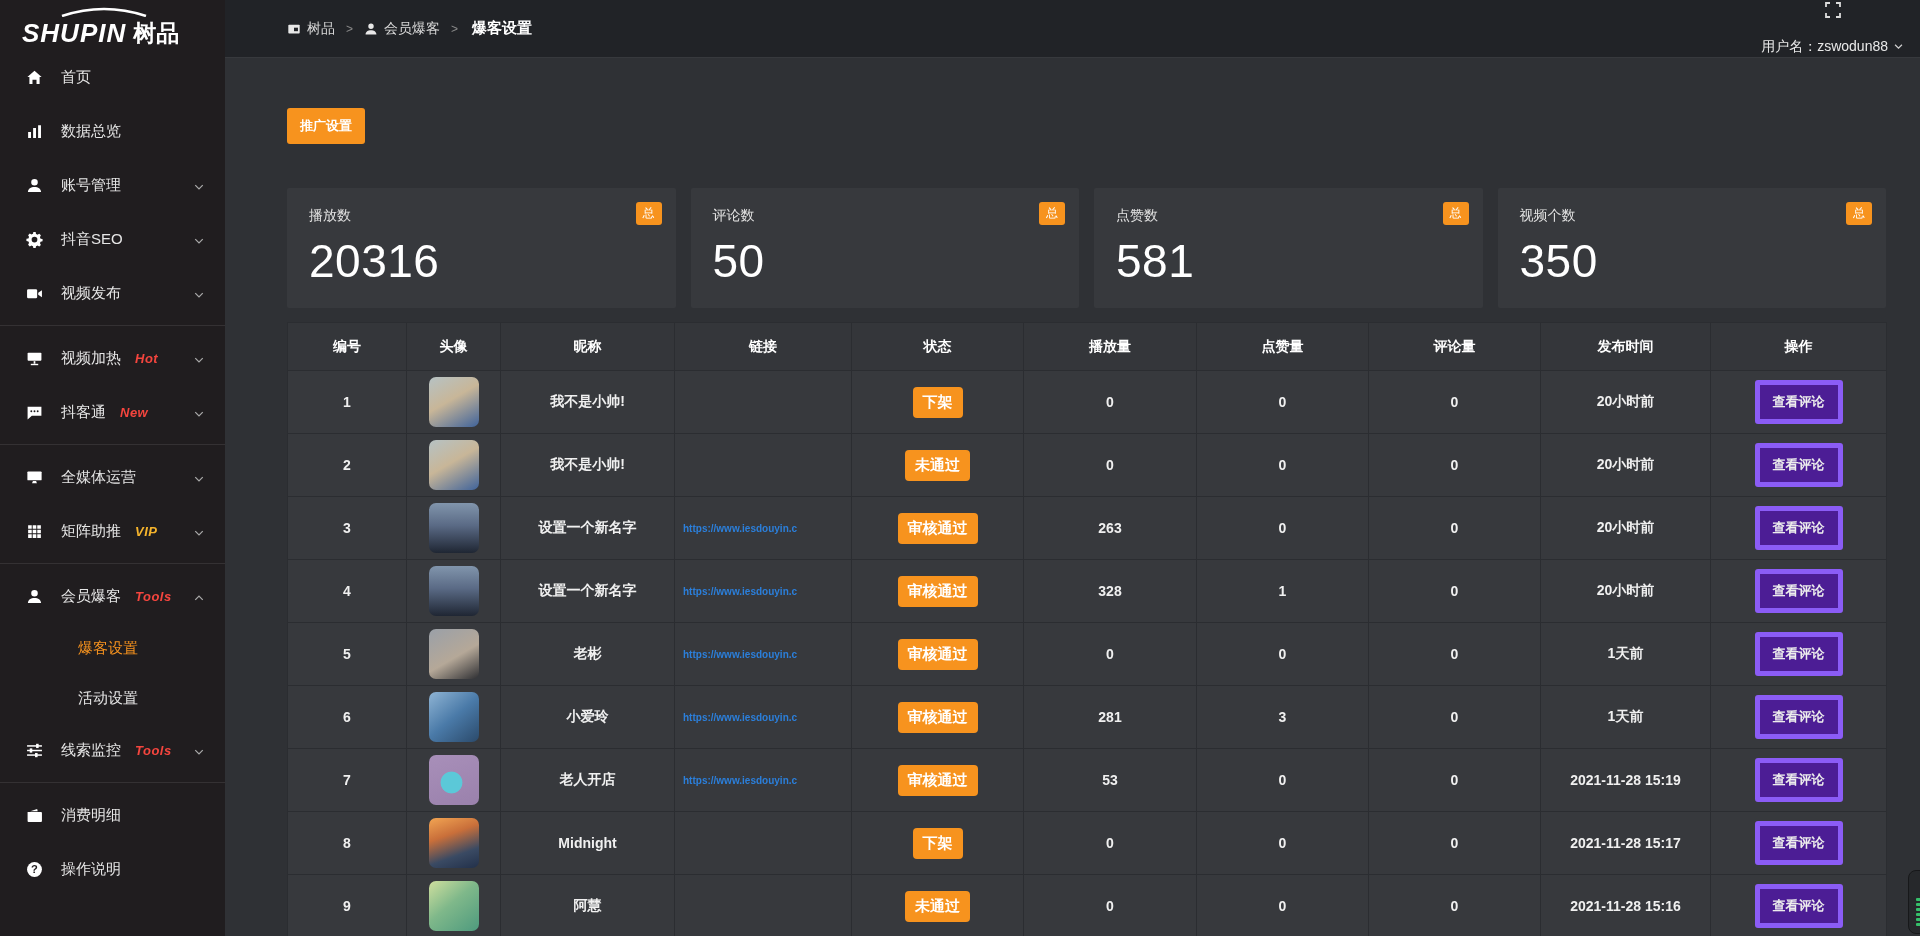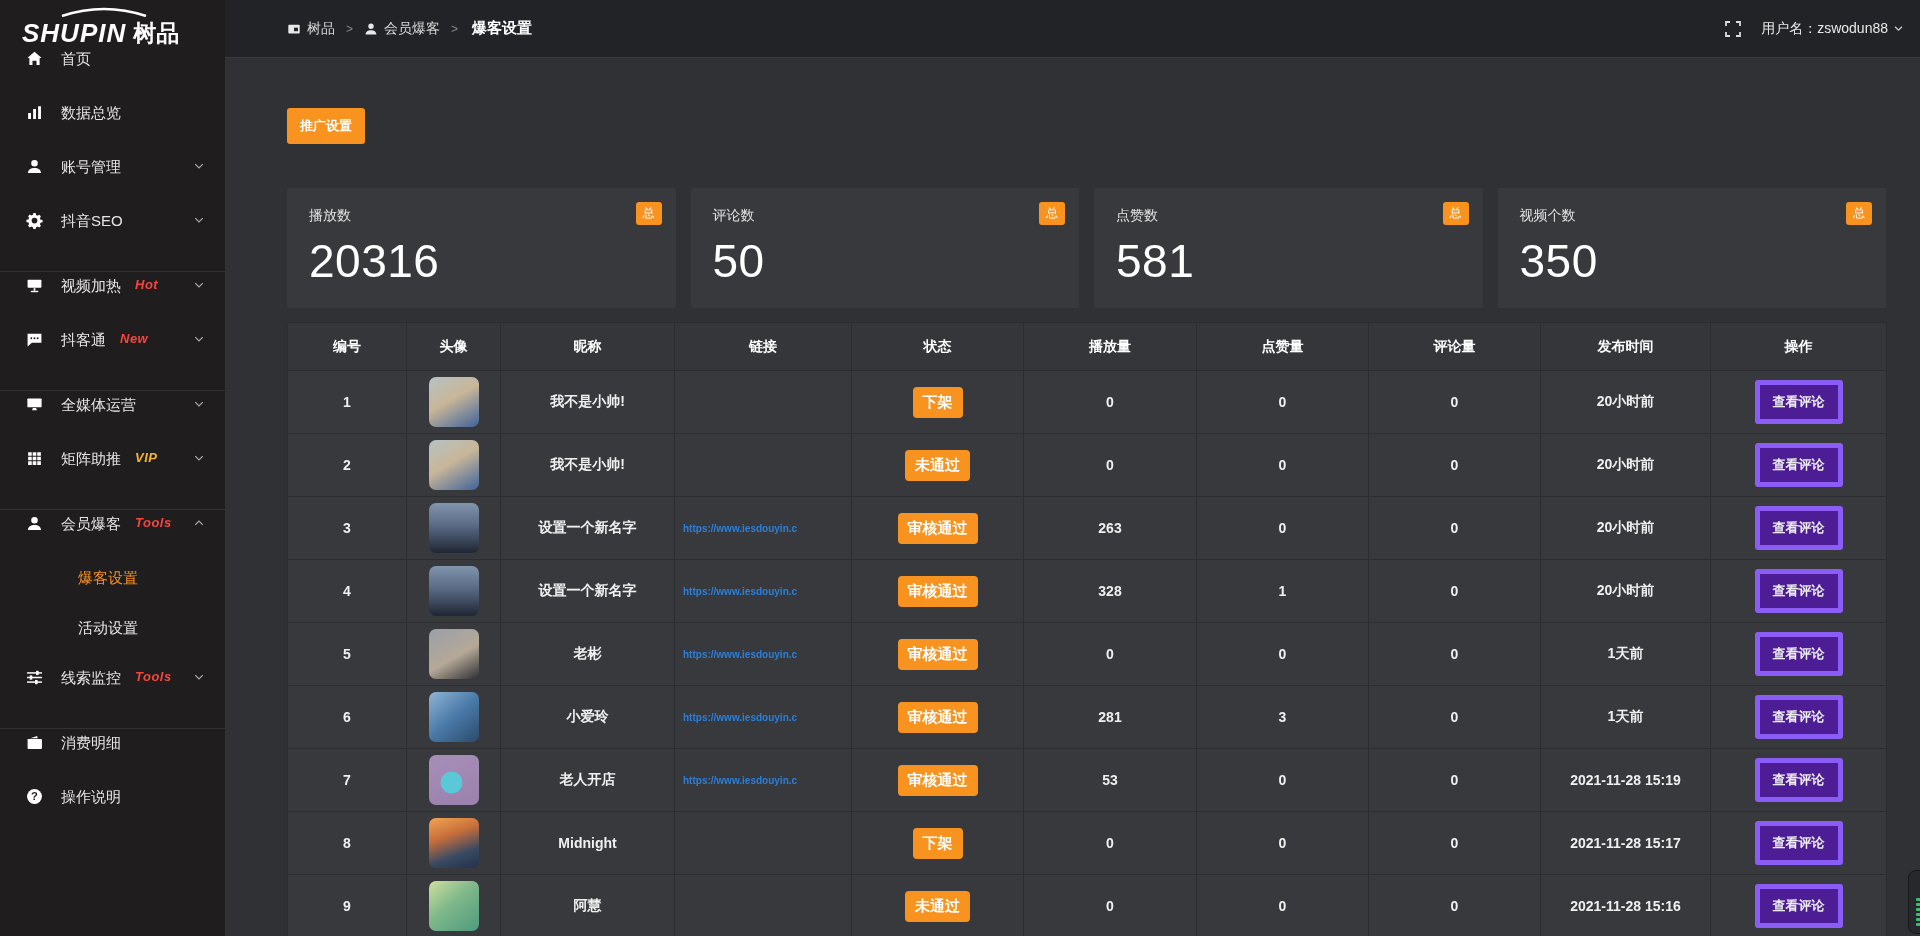--- a/index.html
+++ b/index.html
@@ -9,40 +9,40 @@
     background:#2f3135; font-family:"Liberation Sans","DejaVu Sans",sans-serif;
   }
   .app { display:flex; height:100%; }
 
   
   .sidebar { width:225px; flex:none; background:#201d1f; color:#e6e6e6; overflow:hidden; }
   .logo { height:50px; display:flex; align-items:flex-end; padding:6px 0 4px 22px; position:relative; color:#fff; }
   .logo-arc { position:absolute; top:3px; left:58px; }
   .logo-en { font-size:26px; font-weight:900; letter-spacing:1px; line-height:1;font-style:italic; }
   .logo-cn { font-size:23px; font-weight:900; margin-left:7px; line-height:1.1; }
-  .side-item { height:54px; display:flex; padding:0 20px 0 26px; font-size:15px; cursor:pointer; }
+  .side-item { height:54px; display:flex; align-items:center; padding:0 20px 0 26px; font-size:15px; cursor:pointer; }
   .side-item .icon { width:17px; height:17px; color:#fff; flex:none; }
   .icon svg { width:100%; height:100%; display:block; }
   .side-label { margin-left:18px; white-space:nowrap; }
   .side-tag { margin-left:14px; font-size:13px; font-style:italic; font-weight:bold; letter-spacing:.5px; }
   .chev { margin-left:auto; width:12px; height:12px; color:#a9a9a9; flex:none; }
   .side-item.sub { padding-left:60px; height:50px; }
   .side-item.active { color:#f7931e; }
   .side-divider { height:1px; background:rgba(255,255,255,.09); margin:5px 0; }
 
   
   .main { flex:1; min-width:0; display:flex; flex-direction:column; }
   .topbar { height:58px; flex:none; background:#212327; border-bottom:1px solid #37393d;
             display:flex; align-items:center; padding:0 16px 0 62px; }
   .crumbs { display:flex; align-items:center; gap:11px; color:#d9d9d9; font-size:14px; }
   .crumb { display:flex; align-items:center; gap:6px; cursor:pointer; }
   .crumb .icon { width:14px; height:14px; color:#e8e8e8; }
   .crumb-sep { color:#8a8a8a; font-size:12px; }
   .crumb-current { color:#fff; font-size:15px; font-weight:bold; margin-left:3px; }
-  .top-right { margin-left:auto; display:flex; align-items:center; gap:20px; color:#e9e9e9; font-size:14px; }
+  .top-right { margin-left:auto; display:flex; align-items:center; gap:20px; color:#e9e9e9; font-size:14px;flex-direction:column; }
   .fullscreen-btn { width:16px; height:16px; color:#dcdcdc; cursor:pointer; }
   .user-menu { display:flex; align-items:center; gap:5px; cursor:pointer; }
   .user-menu .icon { width:11px; height:11px; color:#cfcfcf; }
 
   .content { flex:1; overflow:hidden; padding:50px 34px 0 62px; }
 
   .btn-promo { background:#f7931e; color:#fff; border:none; border-radius:3px;
                font-size:13px; font-weight:600; padding:9px 13px; cursor:pointer;
                font-family:inherit; }
 
@@ -134,20 +134,33 @@
               <path d="M6.9 1h2.2l.3 1.9c.5.1.9.3 1.3.6l1.8-.9 1.5 1.5-.9 1.8c.3.4.5.8.6 1.3l1.9.3v2.2l-1.9.3c-.1.5-.3.9-.6 1.3l.9 1.8-1.5 1.5-1.8-.9c-.4.3-.8.5-1.3.6l-.3 1.9H6.9l-.3-1.9c-.5-.1-.9-.3-1.3-.6l-1.8.9L2 12.9l.9-1.8c-.3-.4-.5-.8-.6-1.3L.4 9.5V7.3l1.9-.3c.1-.5.3-.9.6-1.3L2 3.9 3.5 2.4l1.8.9c.4-.3.8-.5 1.3-.6zM8 5.4a2.7 2.7 0 1 0 0 5.4 2.7 2.7 0 0 0 0-5.4z"></path>
             </svg>
           </span>
           <span class="side-label">抖音SEO</span>
 
           <span class="chev"><svg viewBox="0 0 16 16" fill="none" stroke="currentColor" stroke-width="1.7">
               <path d="M3 5.5 8 10.5 13 5.5"></path>
             </svg></span>
         </div>
 
+        <div class="side-item">
+          <span class="icon">
+            <svg viewBox="0 0 16 16" fill="currentColor">
+              <rect x="1" y="4" width="9.5" height="8.5" rx="1.2"></rect>
+              <path d="M11.5 7.3 15 5v6.5l-3.5-2.3z"></path>
+            </svg>
+          </span>
+          <span class="side-label">视频发布</span>
+
+          <span class="chev"><svg viewBox="0 0 16 16" fill="none" stroke="currentColor" stroke-width="1.7">
+              <path d="M3 5.5 8 10.5 13 5.5"></path>
+            </svg></span>
+        </div>
 
         <div class="side-divider"></div>
 
         <div class="side-item">
           <span class="icon">
             <svg viewBox="0 0 16 16" fill="currentColor">
               <rect x="1.5" y="2.5" width="13" height="7.5" rx=".8"></rect>
               <rect x="7.2" y="10.5" width="1.6" height="2.4"></rect>
               <rect x="4.5" y="13" width="7" height="1.3"></rect>
             </svg>

